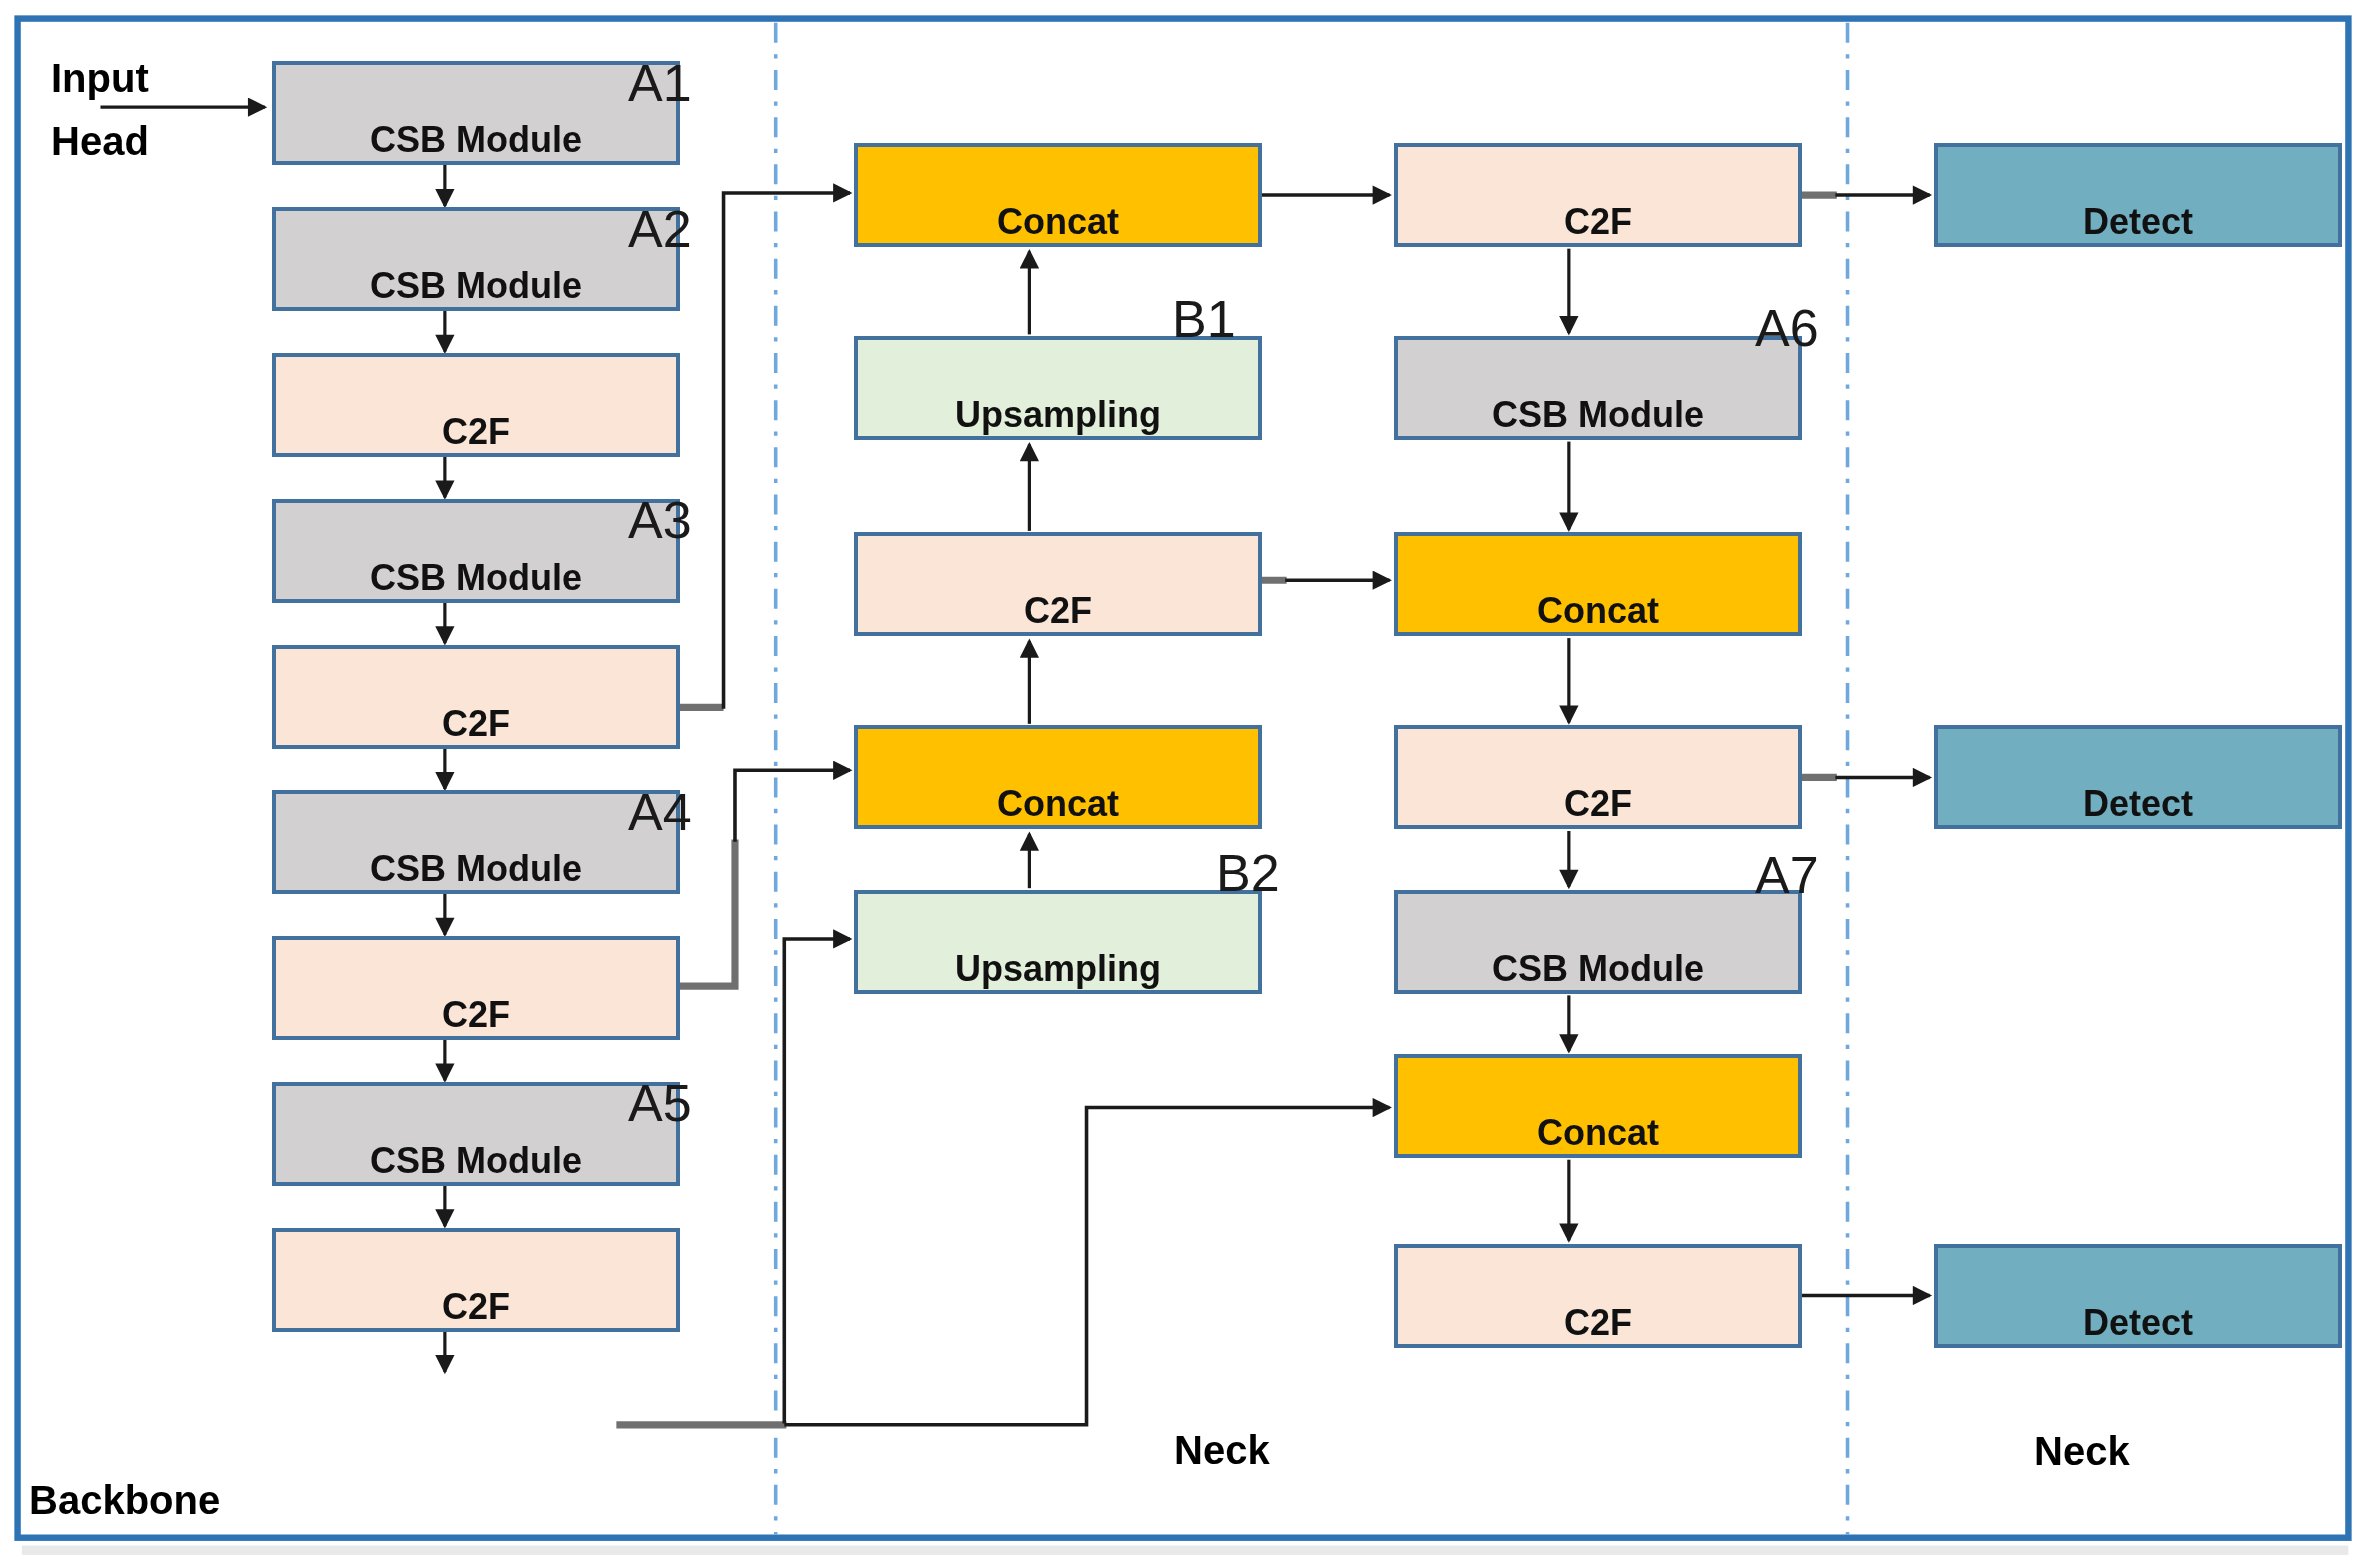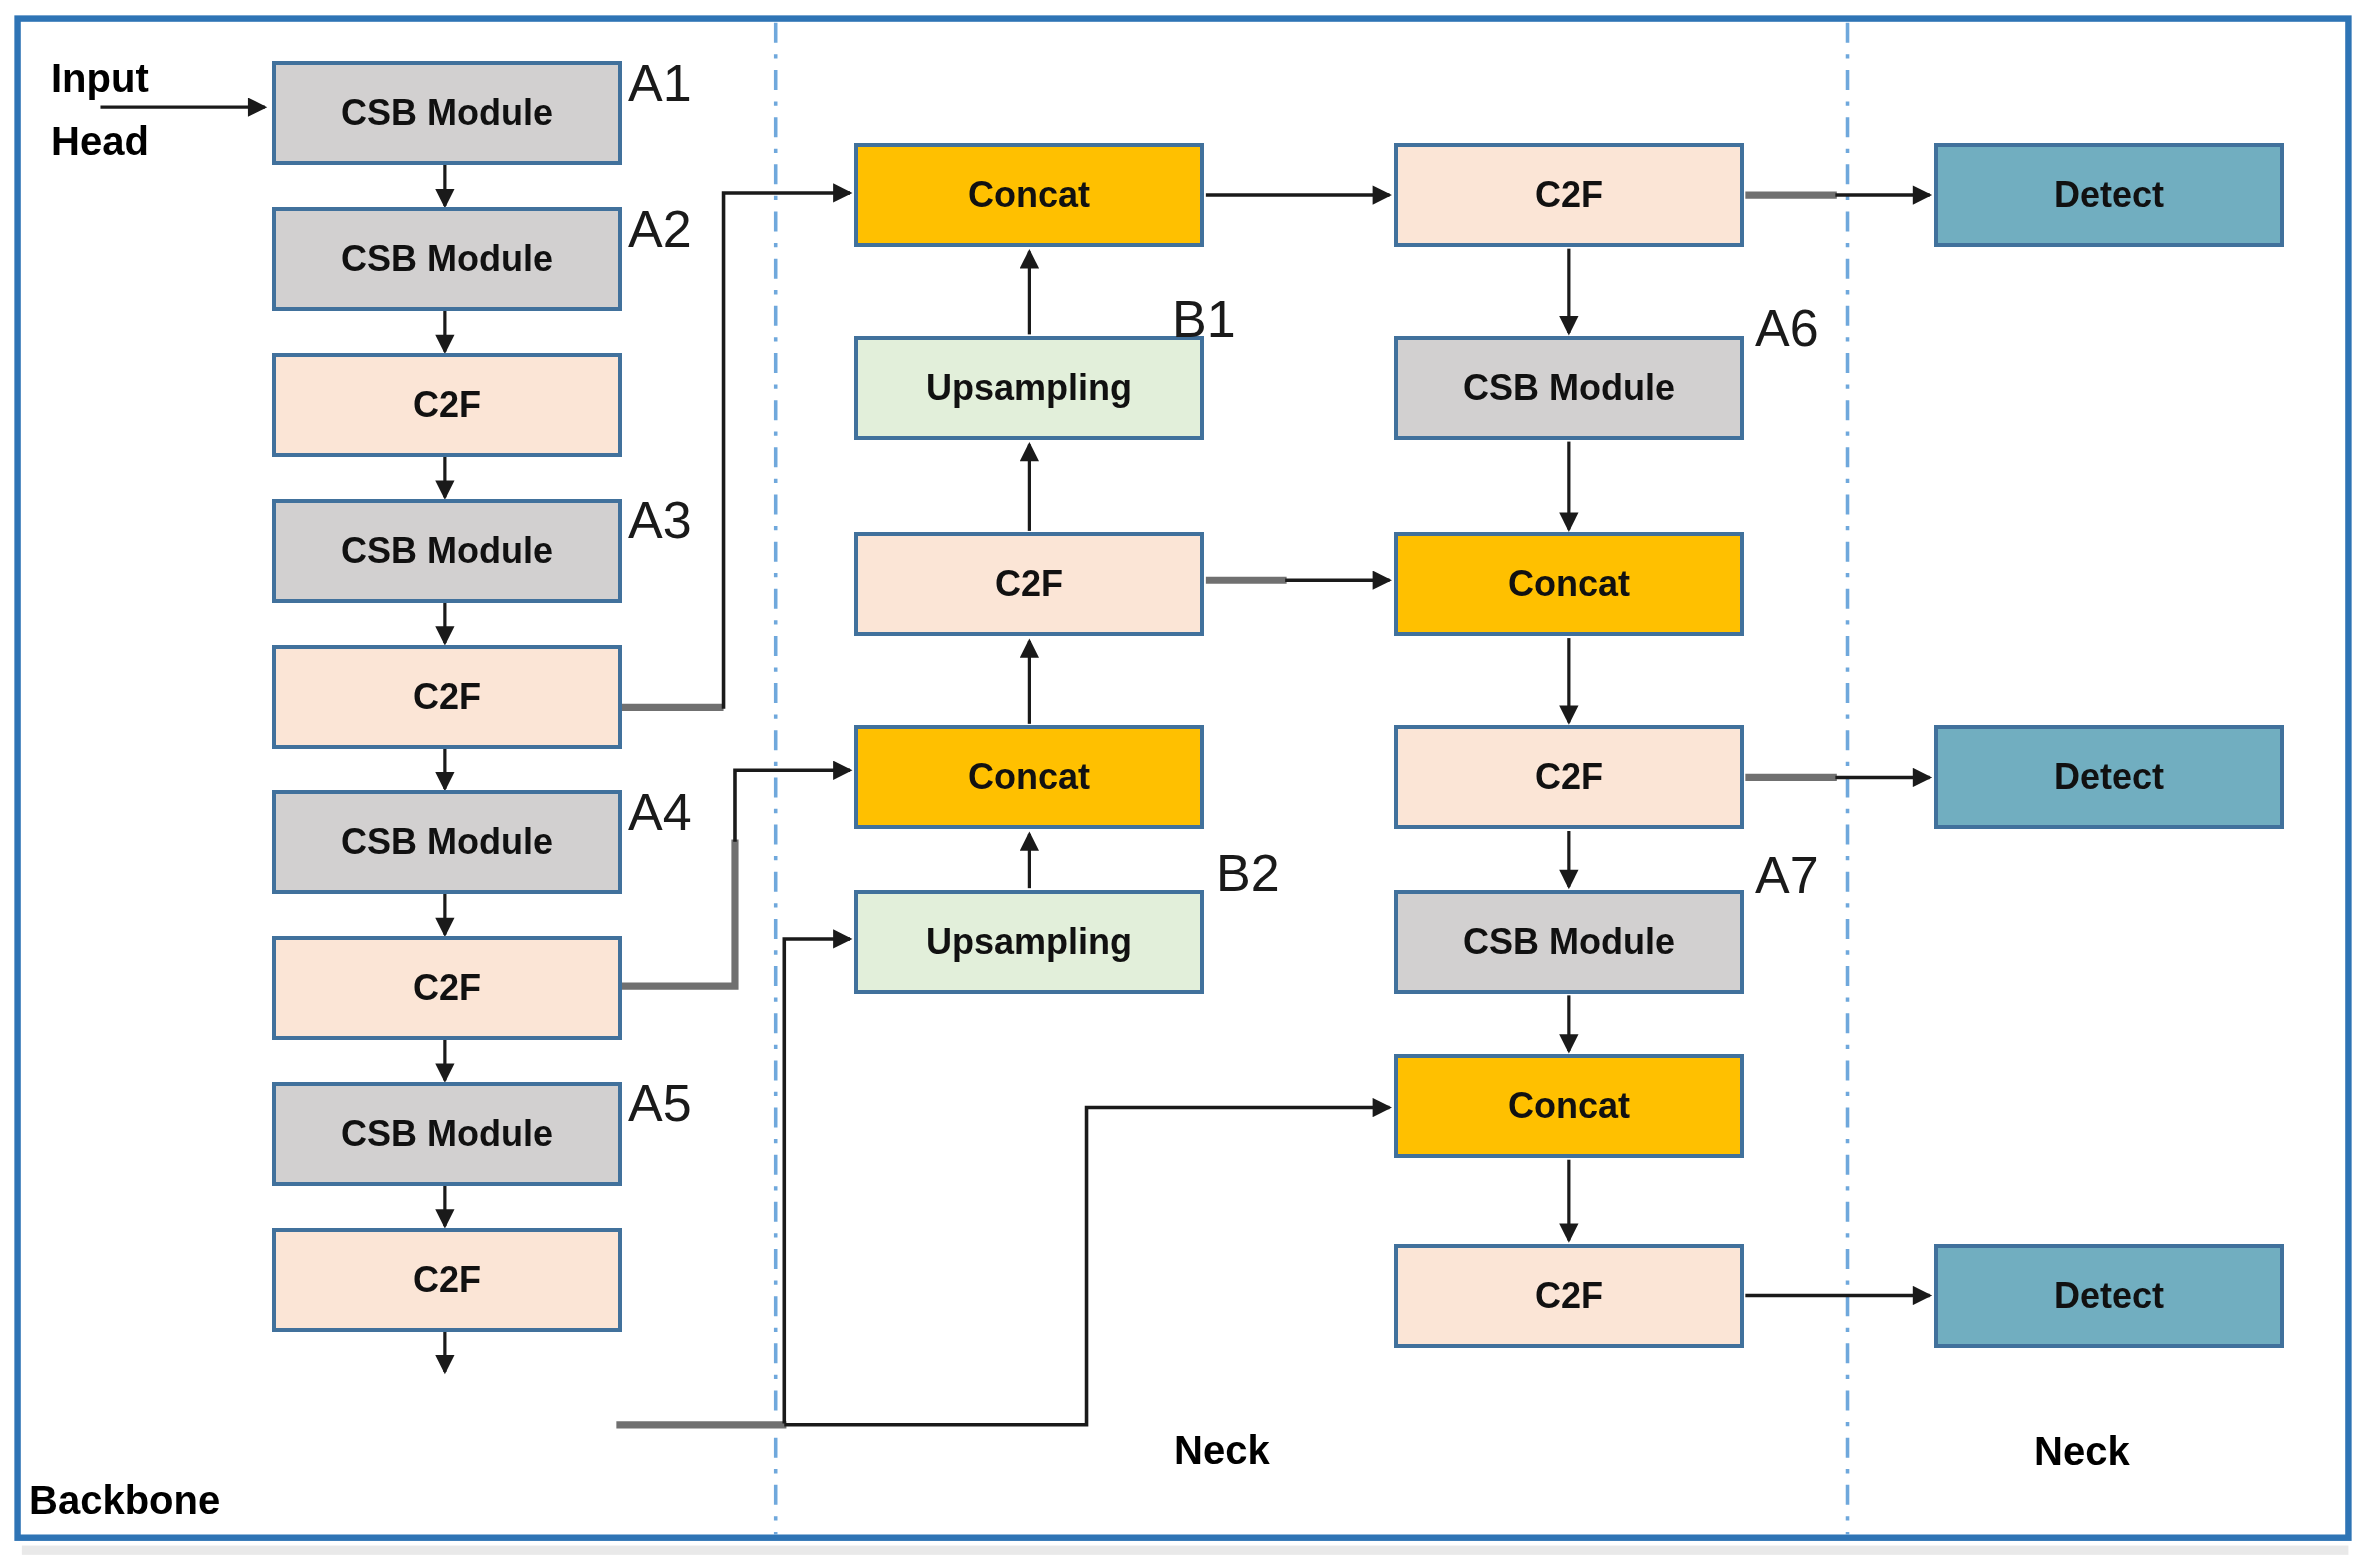--- a/index.html
+++ b/index.html
@@ -23,24 +23,24 @@
   .ln    { stroke: #1a1a1a; stroke-width: 5; fill: none; }
   .ln-g  { stroke: #707070; stroke-width: 10; fill: none; }
   .ln-thin { stroke: #1a1a1a; stroke-width: 4.5; fill: none; }
   .divider { stroke: #6FA8DC; stroke-width: 5; fill: none;
              stroke-dasharray: 28 16 6 16; }
   .frame { stroke: #2E74B5; stroke-width: 9; fill: none; }
   .shadow-strip { fill: #E9E9E9; }
 
   .box {
     position: absolute;
-    width: 350px; height: 104px;
+    width: 408px; height: 104px;
     border: 4.3px solid #41719C;
     box-sizing: border-box;
-    display: flex; align-items: center; justify-content: center;
+    display: flex; align-items: flex-end; justify-content: center;
     text-align: center;
   }
   .box-label {
     font-size: 36px;
     font-weight: bold;
     color: #111111;
     letter-spacing: 0px;
     white-space: nowrap;
   }
   .tag {

